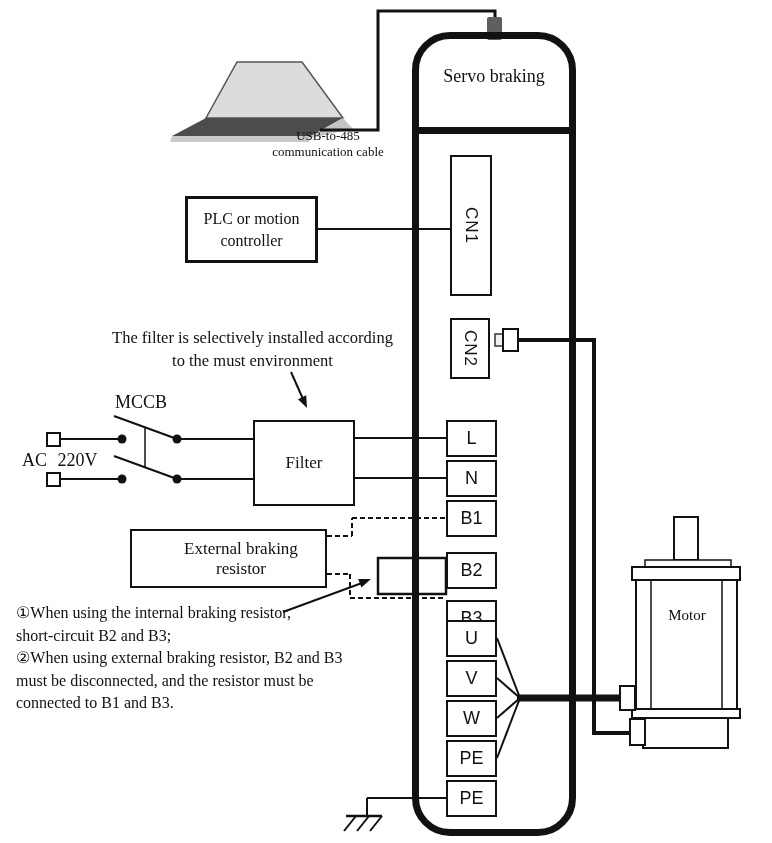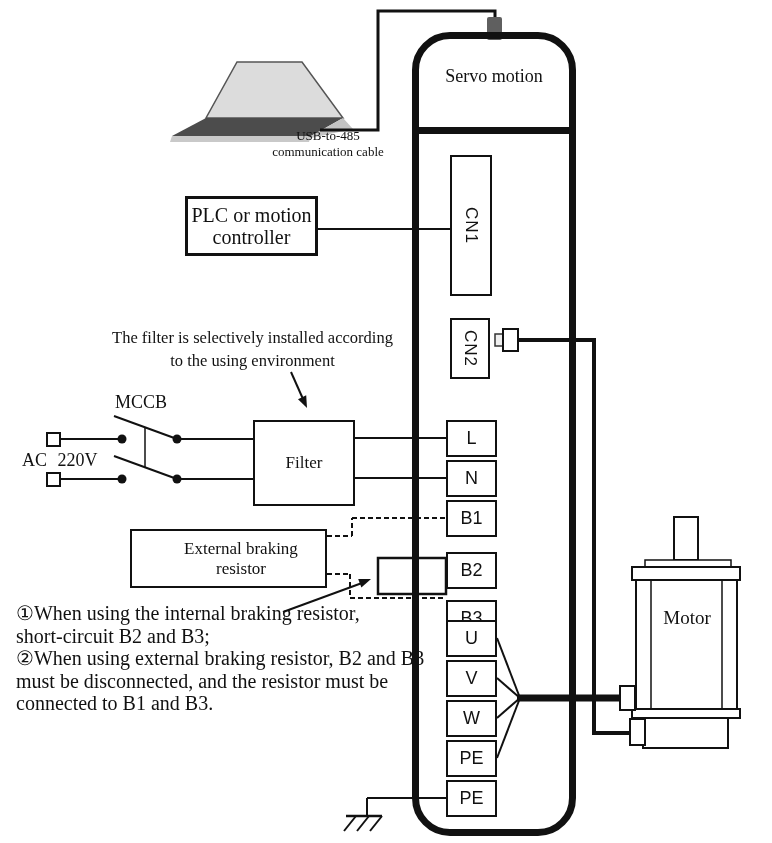--- a/index.html
+++ b/index.html
@@ -14,26 +14,26 @@
   .driver-title{position:absolute;left:412px;top:66px;width:164px;text-align:center;
        font-size:18px;}
   .cn{position:absolute;box-sizing:border-box;border:2px solid #111;background:#fff;
       display:flex;align-items:center;justify-content:center;
       writing-mode:vertical-rl;font-family:"Liberation Sans",sans-serif;font-size:17px;letter-spacing:1px;}
   .term{position:absolute;left:446px;width:51px;height:37px;box-sizing:border-box;
       border:2.5px solid #111;background:#fff;display:flex;align-items:center;justify-content:center;
       font-family:"Liberation Sans",sans-serif;font-size:18px;}
   .sans-label{position:absolute;font-family:Liberation Serif, serif;font-size:18px;}
   .serif-center{display:flex;align-items:center;justify-content:center;text-align:center;}
-  .note-block{position:absolute;left:16px;top:602px;width:420px;font-size:20px;line-height:22.5px;}
+  .note-block{position:absolute;left:16px;top:602px;width:420px;font-size:16px;line-height:22.5px;}
   .filter-note{position:absolute;left:80px;top:326px;width:345px;text-align:center;
       font-size:16.5px;line-height:23px;}
   .usb-label{position:absolute;left:248px;top:128px;width:160px;text-align:center;
       font-size:13px;line-height:15.5px;font-family:Liberation Serif, serif;}
-  .motor-label{position:absolute;left:640px;top:607px;width:94px;text-align:center;font-size:19px;}
+  .motor-label{position:absolute;left:640px;top:607px;width:94px;text-align:center;font-size:15px;}
 </style>
 </head>
 <body>
 
 <div class="canvas">
 
   <svg width="772" height="843" viewBox="0 0 772 843">
 
     <g>
       <polygon points="237,62 302,62 343,118 206,118" fill="#dcdcdc" stroke="#555" stroke-width="1.5"></polygon>
@@ -126,37 +126,37 @@
       <polygon points="307,408 298,399.3 306.2,395.3" fill="#111"></polygon>
     </g>
     <g>
       <line x1="283" y1="612" x2="362" y2="583" stroke="#111" stroke-width="2"></line>
       <polygon points="371,579 361.4,587.4 358.2,579" fill="#111"></polygon>
     </g>
   </svg>
 
   <div class="driver-outline"></div>
   <div class="driver-divider"></div>
-  <div class="driver-title">Servo motion</div>
+  <div class="driver-title">Servo braking</div>
 
   <div class="cn" style="left:450px;top:155px;width:42px;height:141px;">CN1</div>
   <div class="cn" style="left:450px;top:318px;width:40px;height:61px;">CN2</div>
 
   <div class="term" style="top:420px;">L</div>
   <div class="term" style="top:460px;">N</div>
   <div class="term" style="top:500px;">B1</div>
   <div class="term" style="top:540px;margin-top:12px;">B2</div>
   <div class="term" style="top:600px;">B3</div>
   <div class="term" style="top:620px;">U</div>
   <div class="term" style="top:660px;">V</div>
   <div class="term" style="top:700px;">W</div>
   <div class="term" style="top:740px;">PE</div>
   <div class="term" style="top:780px;">PE</div>
 
-  <div class="box serif-center" style="left:185px;top:196px;width:133px;height:60px;border-width:3px;font-size:20px;line-height:22px;align-items:center;">
+  <div class="box serif-center" style="left:185px;top:196px;width:133px;height:67px;border-width:3px;font-size:16px;line-height:22px;align-items:center;">
     <div>
       <div>PLC or motion</div>
       <div>controller</div>
     </div>
   </div>
 
   <div class="box serif-center" style="left:253px;top:420px;width:102px;height:86px;font-size:17px;">
     <div>Filter</div>
   </div>
 
@@ -164,21 +164,21 @@
     <div>External braking resistor</div>
   </div>
 
   <div class="usb-label">
     <div>USB-to-485</div>
     <div>communication cable</div>
   </div>
 
   <div class="filter-note">
     <div>The filter is selectively installed according</div>
-    <div>to the using environment</div>
+    <div>to the must environment</div>
   </div>
 
   <div class="sans-label" style="left:115px;top:392px;">MCCB</div>
   <div class="sans-label" style="left:22px;top:450px;word-spacing:6px;">AC 220V</div>
 
   <div class="note-block">
     <div>①When using the internal braking resistor,</div>
     <div>short-circuit B2 and B3;</div>
     <div>②When using external braking resistor, B2 and B3</div>
     <div>must be disconnected, and the resistor must be</div>

